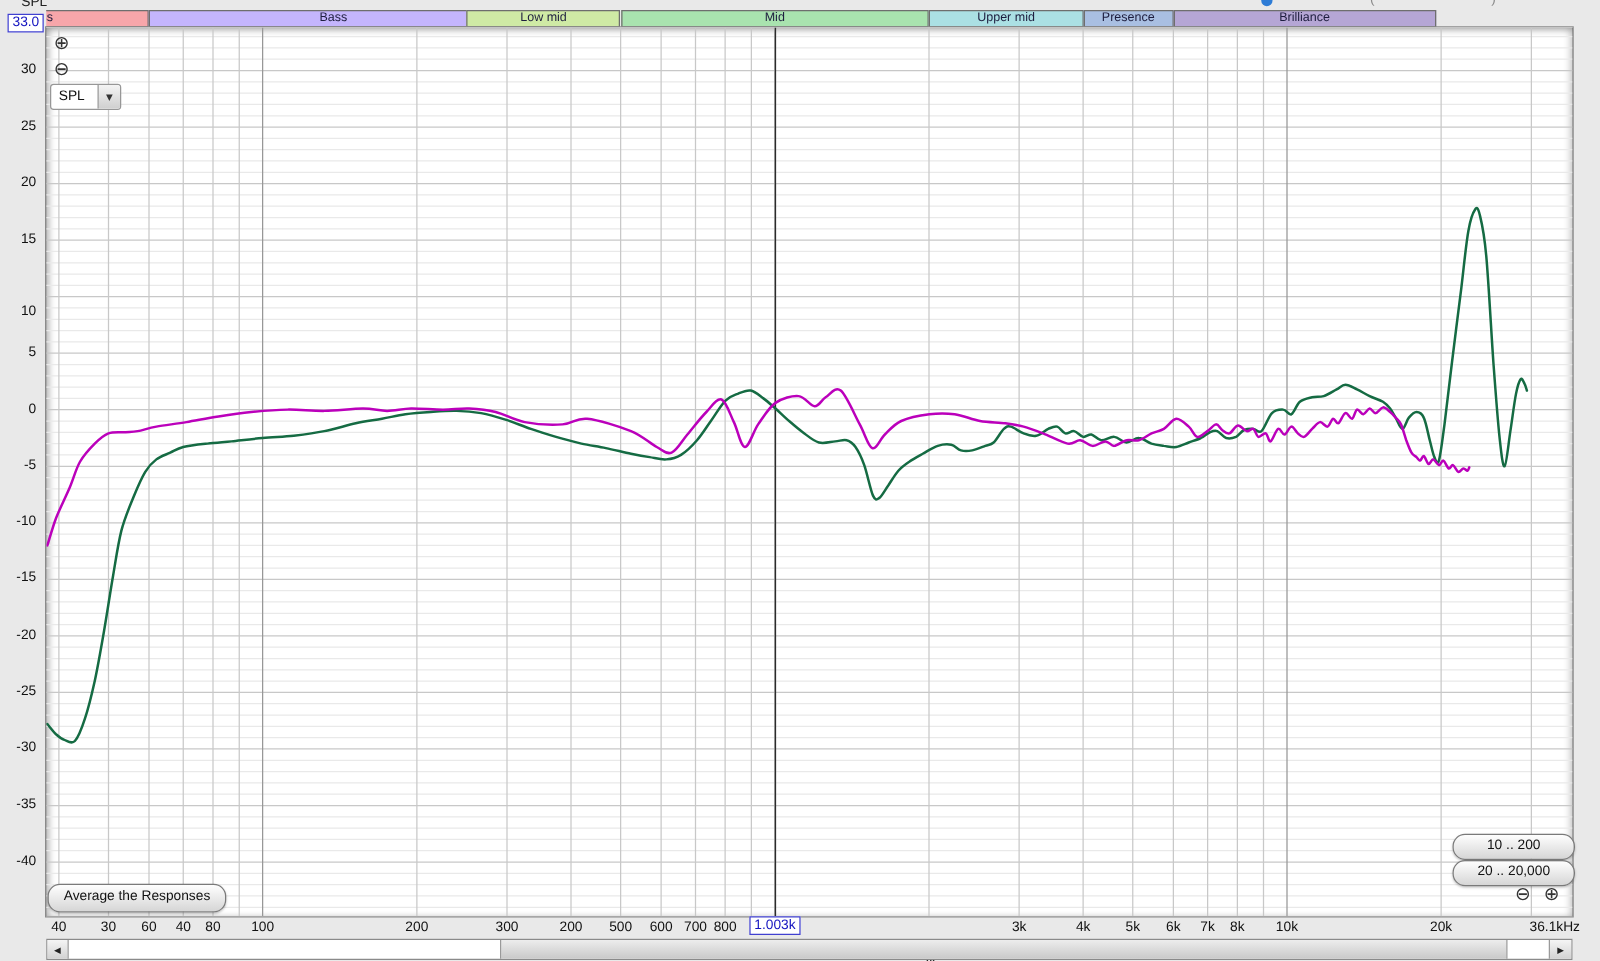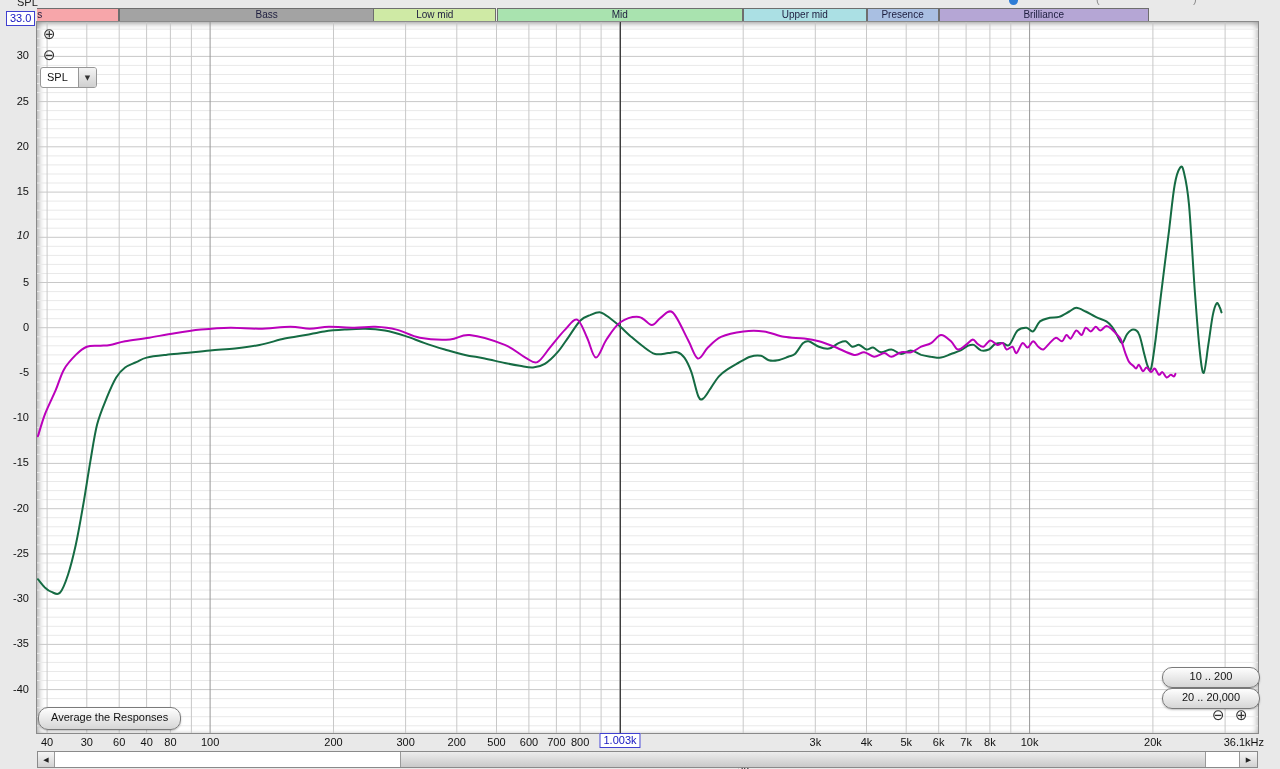--- a/index.html
+++ b/index.html
@@ -87,34 +87,34 @@
 </head>
 <body>
 
 <span id="ytitle">SPL</span>
 <span id="bluedot"></span>
 <span class="clip-frag" style="left:1096px;top:-7px">(</span>
 <span class="clip-frag" style="left:1193px;top:-7px">)</span>
 
 <div id="bands">
     <div class="band" style="left: -113.275px; width: 195.491px; background: rgb(247, 166, 170);">Sub bass</div>
-    <div class="band" style="left: 82.2161px; width: 295px; background: #a3a3a3;">Bass</div>
+    <div class="band" style="left: 82.2161px; width: 295px; background: #c4b5fd;">Bass</div>
     <div class="band" style="left: 336.162px; width: 123.341px; background: rgb(207, 234, 165);">Low mid</div>
     <div class="band" style="left: 459.503px; width: 246.682px; background: rgb(169, 227, 175);">Mid</div>
     <div class="band" style="left: 706.184px; width: 123.341px; background: rgb(171, 224, 228);">Upper mid</div>
     <div class="band" style="left: 829.525px; width: 72.1498px; background: rgb(169, 191, 226);">Presence</div>
     <div class="band" style="left: 901.675px; width: 210px; background: rgb(181, 166, 213);">Brilliance</div>
   </div>
 
 <div id="ylabels">
     <div class="ylabel" style="top: 49.374px;">30</div>
     <div class="ylabel" style="top: 94.6031px;">25</div>
     <div class="ylabel" style="top: 139.832px;">20</div>
     <div class="ylabel" style="top: 185.061px;">15</div>
-    <div class="ylabel" style="top: 229px; font-style: italic;">10</div>
+    <div class="ylabel" style="top: 243px;">10</div>
     <div class="ylabel" style="top: 275.519px;">5</div>
     <div class="ylabel" style="top: 320.748px;">0</div>
     <div class="ylabel" style="top: 365.977px;">-5</div>
     <div class="ylabel" style="top: 411.206px;">-10</div>
     <div class="ylabel" style="top: 456.435px;">-15</div>
     <div class="ylabel" style="top: 501.664px;">-20</div>
     <div class="ylabel" style="top: 546.893px; padding-left: 12px;">-25</div>
     <div class="ylabel" style="top: 592.122px;">-30</div>
     <div class="ylabel" style="top: 637.351px;">-35</div>
     <div class="ylabel" style="top: 682.58px;">-40</div>

